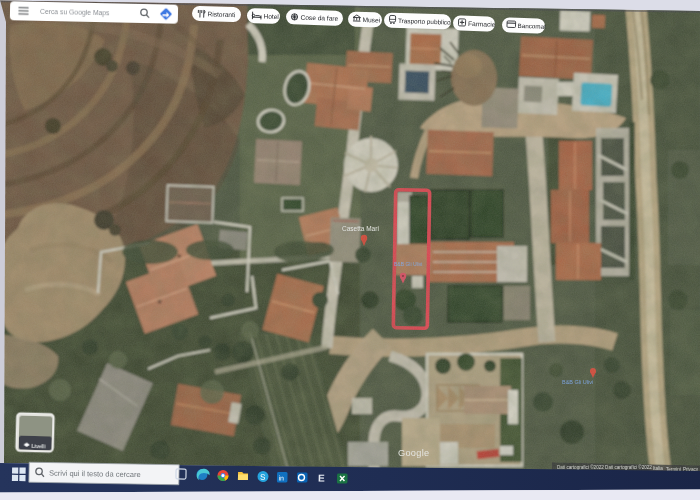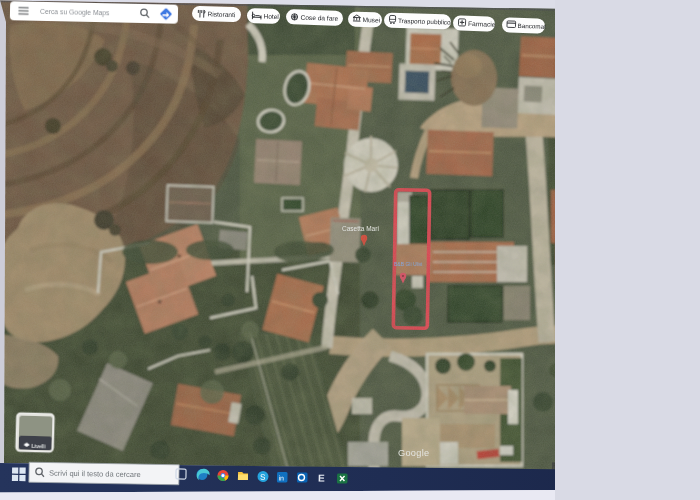--- a/index.html
+++ b/index.html
@@ -1,16 +1,16 @@
 <!DOCTYPE html>
 <html><head>
 <meta charset="utf-8">
 <style>
 html,body{margin:0;padding:0;background:#d9dae5;}
-#page{width:555px;height:500px;position:relative;overflow:hidden;font-family:"Liberation Sans",sans-serif;}
+#page{width:700px;height:500px;position:relative;overflow:hidden;font-family:"Liberation Sans",sans-serif;}
 </style>
 </head>
 <body>
 <div id="page">
 <svg width="700" height="500" viewBox="0 0 700 500">
 <defs>
 <filter id="b1" x="-5%" y="-5%" width="110%" height="110%">
           <feGaussianBlur stdDeviation="0.9"></feGaussianBlur>
         </filter>
 <filter id="blotch" x="0" y="0" width="100%" height="100%">

